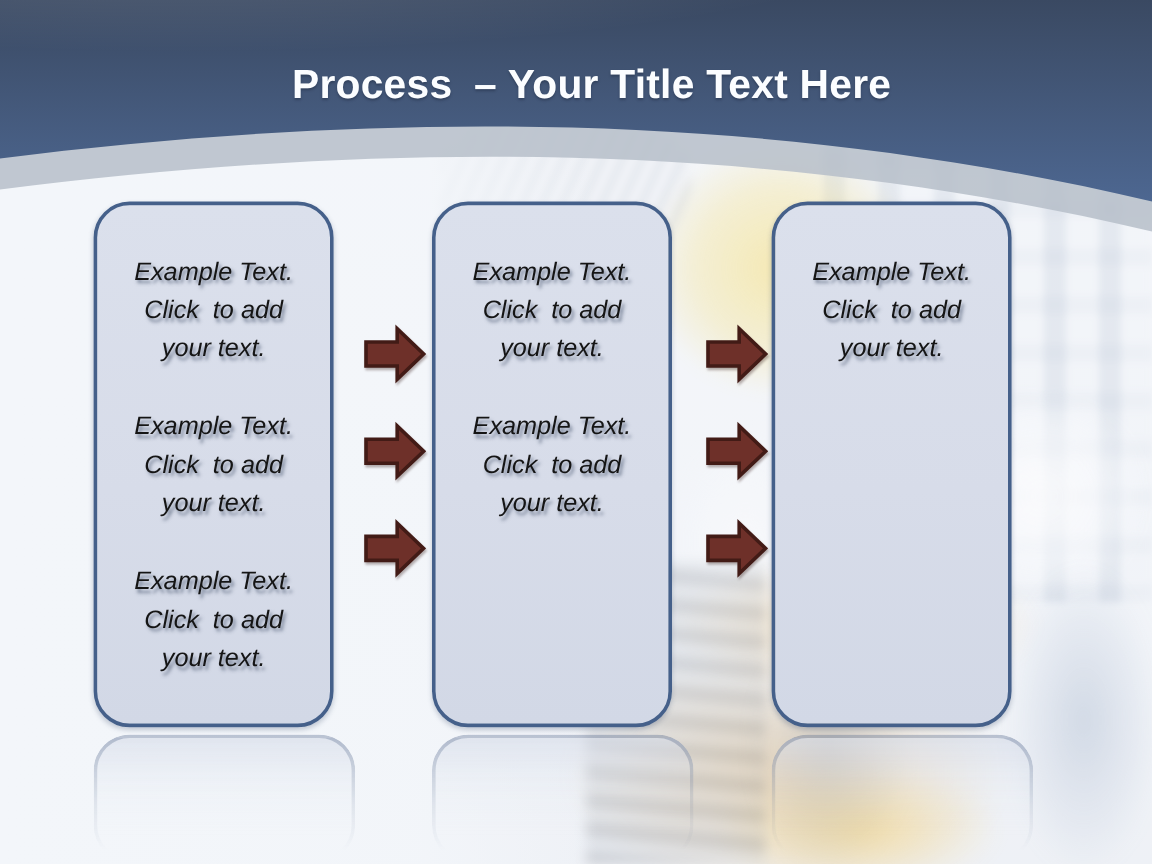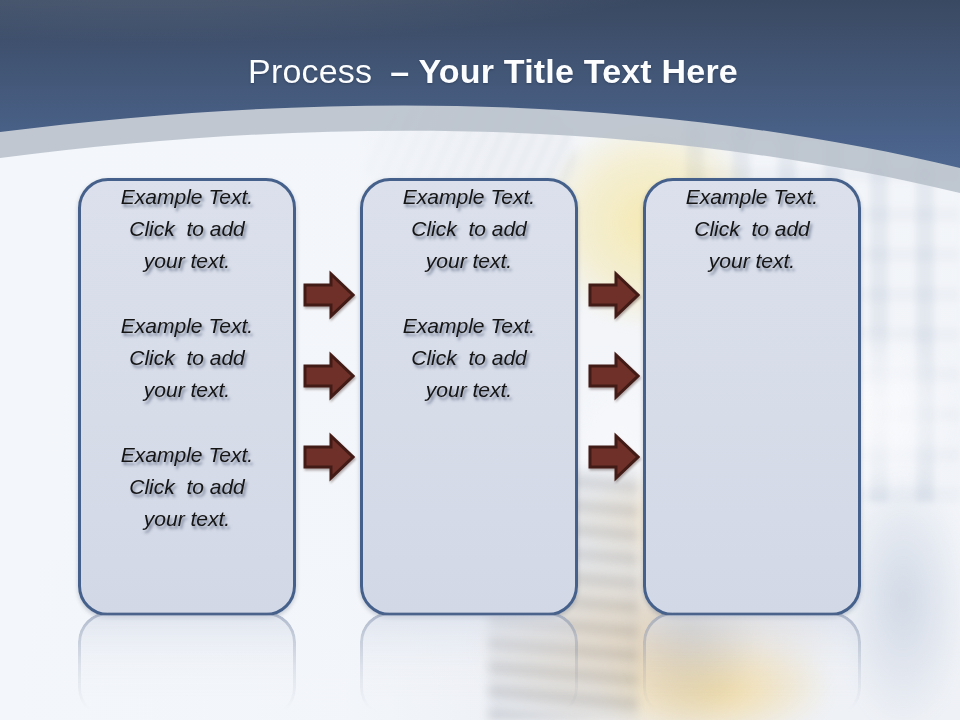--- a/index.html
+++ b/index.html
@@ -53,28 +53,28 @@
   .curve-svg{position:absolute;left:0;top:0;display:block;}
   .band-path{fill:var(--band);fill-opacity:.85;}
   .hdr-stop-top{stop-color:var(--header-top);}
   .hdr-stop-bottom{stop-color:var(--header-bottom);}
   .hl-stop-a{stop-color:rgba(255,255,255,.20);}
   .hl-stop-b{stop-color:rgba(255,255,255,0);}
   
   .title{position:absolute;left:0;top:52px;width:100%;text-align:center;padding-left:26px;
     box-sizing:border-box;color:var(--title-color);font-size:34px;letter-spacing:.2px;
     text-shadow:0 1px 2px rgba(20,30,50,.35);white-space:pre;}
-  .title .emph{font-weight:400;margin-right:18px;}
+  .title .emph{font-weight:700;margin-right:18px;}
   .title .rest{font-weight:700;}
   
-  .pbox{position:absolute;top:178px;width:218px;height:438px;box-sizing:border-box;
+  .pbox{position:absolute;top:168px;width:200px;height:438px;box-sizing:border-box;
     border:3px solid var(--box-border);border-radius:30px;
     background:linear-gradient(180deg,#dbe0ec 0%,var(--box-fill) 55%,#d2d8e6 100%);
     box-shadow:0 2px 4px rgba(60,80,110,.28);
-    }
+    padding-top:40px;}
   .para{margin:0 10px 33px 10px;text-align:center;}
   .line{font-style:italic;font-size:21px;line-height:32px;color:var(--body-text);
     white-space:pre;text-shadow:2px 3px 3px rgba(102,114,136,.85);}
   
   .refl{position:absolute;top:612px;height:106px;box-sizing:border-box;width:218px;
     border:3px solid rgba(85,105,140,.45);border-radius:30px;
     background:linear-gradient(to bottom,rgba(213,219,232,.8),rgba(220,226,237,.25) 55%,rgba(226,231,241,0) 90%);
     -webkit-mask-image:linear-gradient(to bottom,rgba(0,0,0,.8),rgba(0,0,0,.25) 55%,transparent 92%);
     mask-image:linear-gradient(to bottom,rgba(0,0,0,.8),rgba(0,0,0,.25) 55%,transparent 92%);}
   

